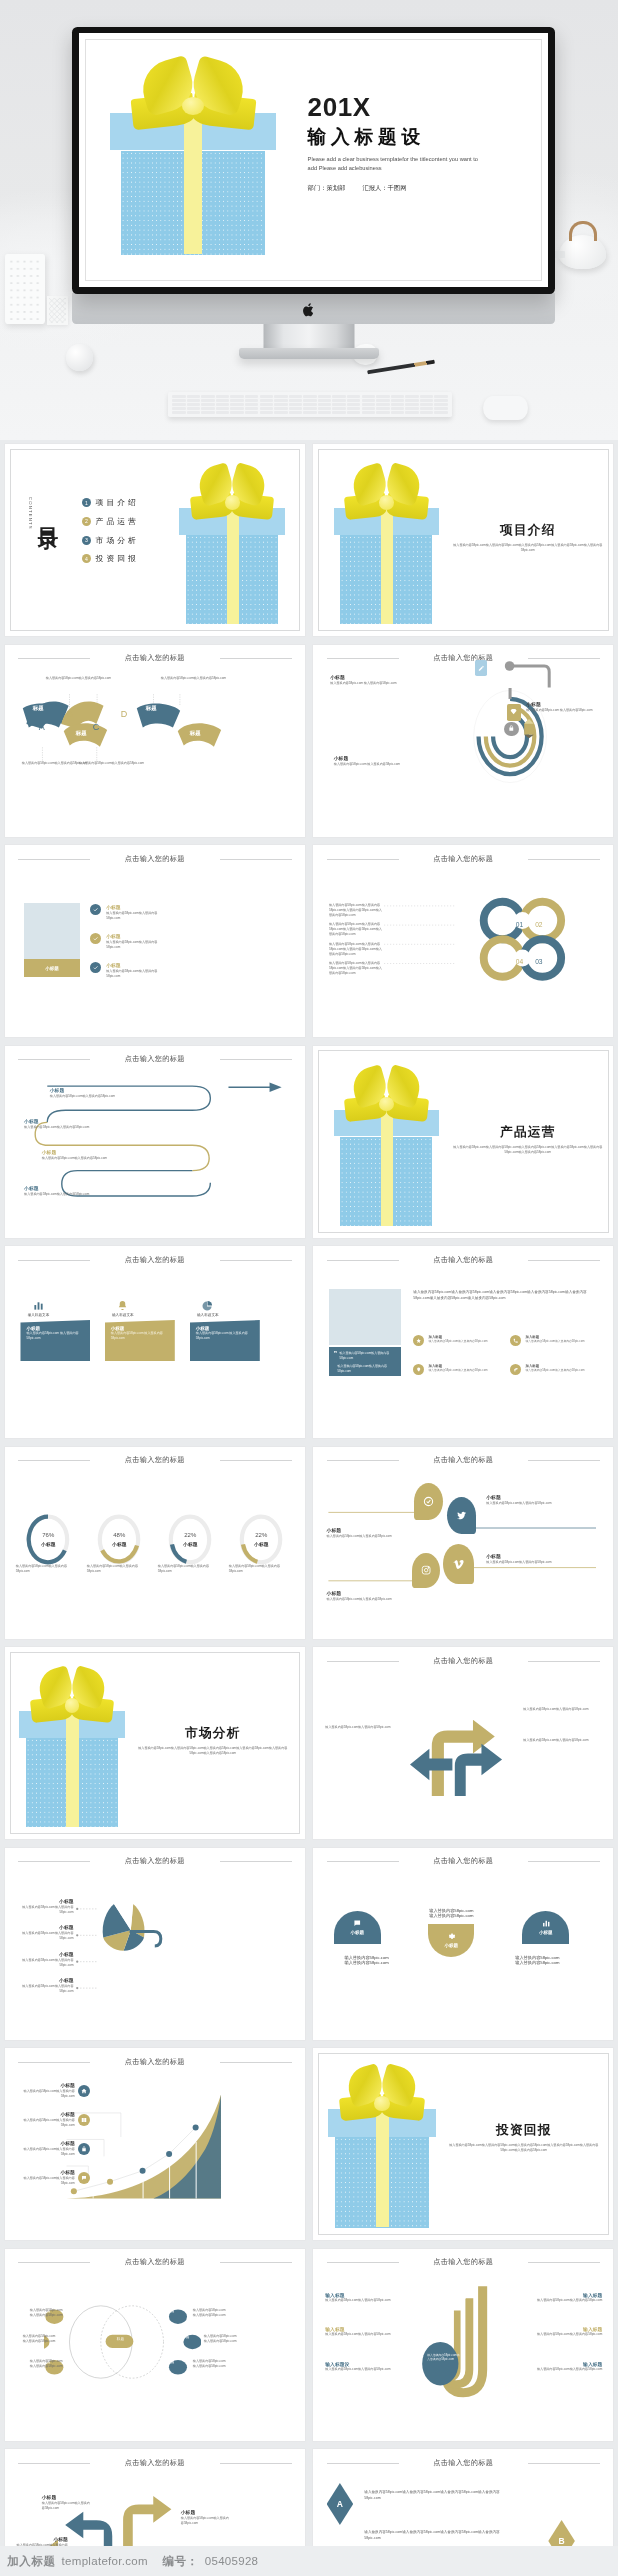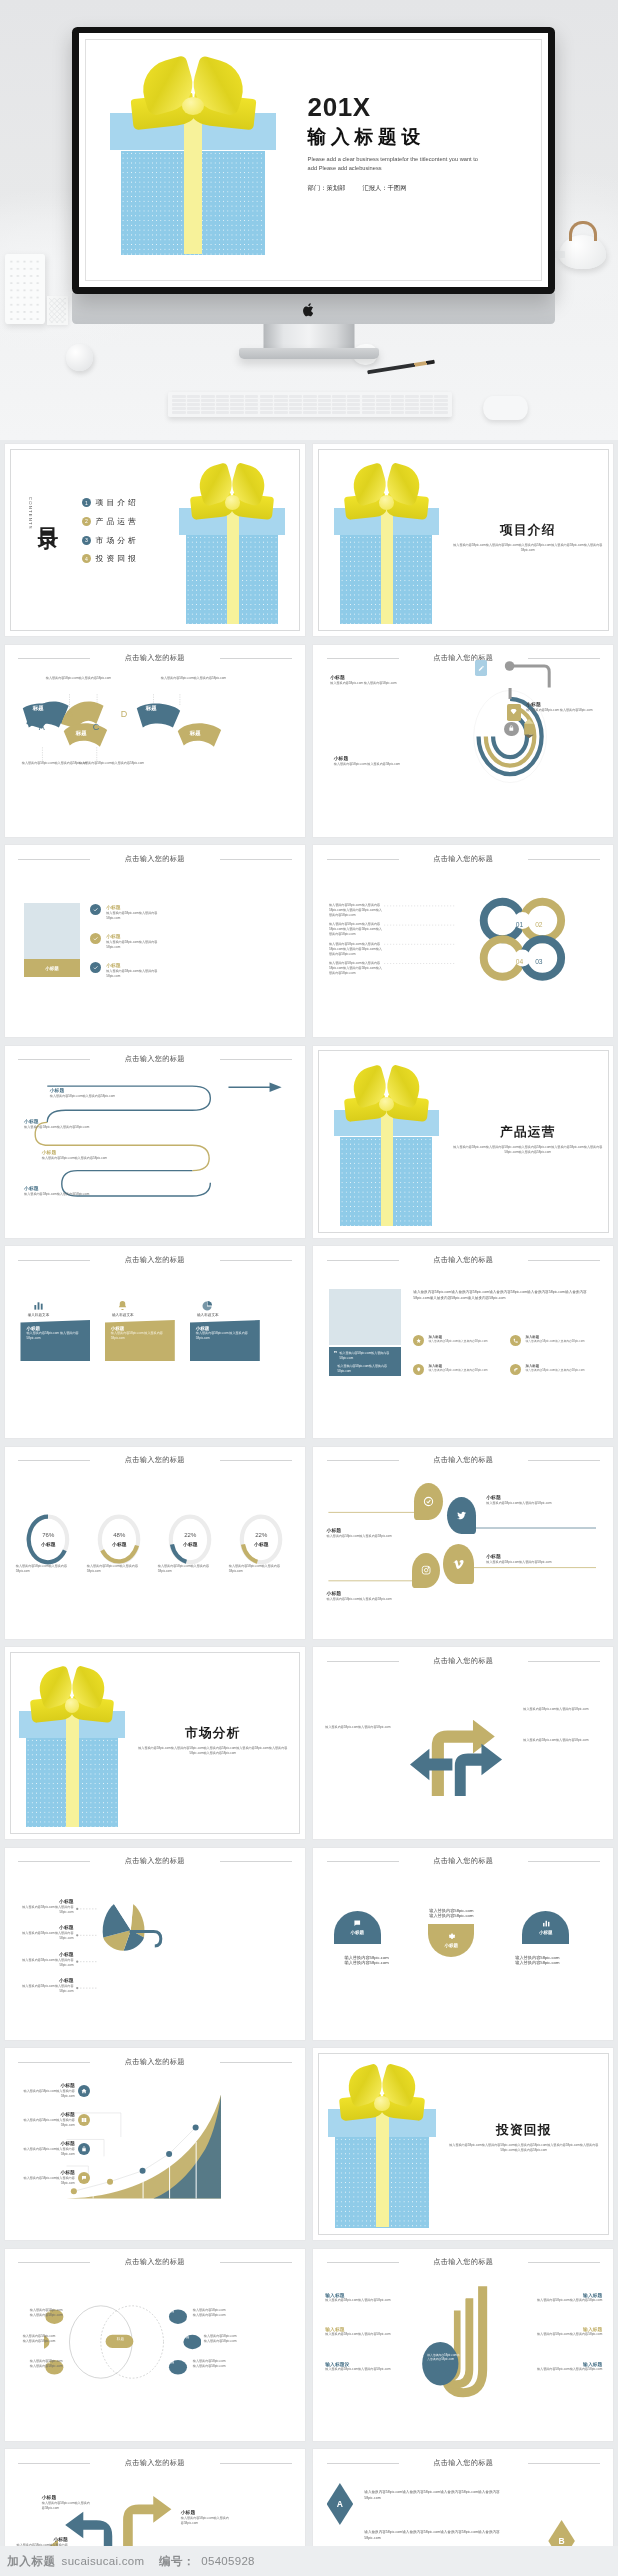--- a/index.html
+++ b/index.html
@@ -1057,17 +1057,17 @@
         
       </div>
       <div style="position:absolute;left:51px;top:118px;width:151px;" class="tiny2">输入替换内容58pic.com输入替换内容58pic.com输入替换内容58pic.com输入替换内容58pic.com</div>
     </div>
   </div>
 
 </div>
 
 <div class="footer">
   <span class="fw1">加入标题</span>
-  <span class="fw2">sucaisucai.com</span>
+  <span class="fw2">templatefor.com</span>
   <span class="fw1" style="margin-left:8.5px;">编号：</span>
   <span class="fw2">05405928</span>
 </div>
 
 
 </body></html>

